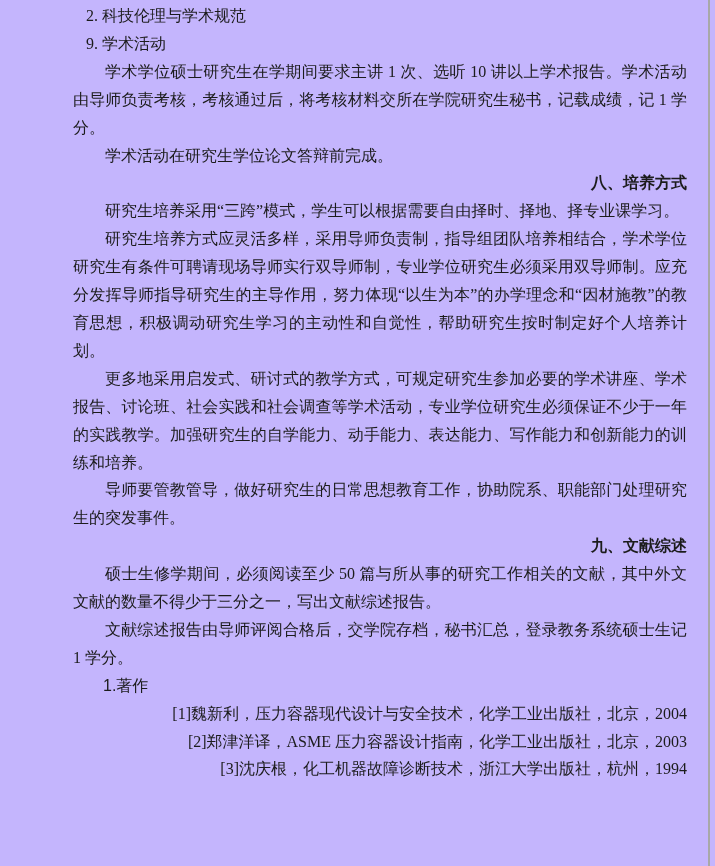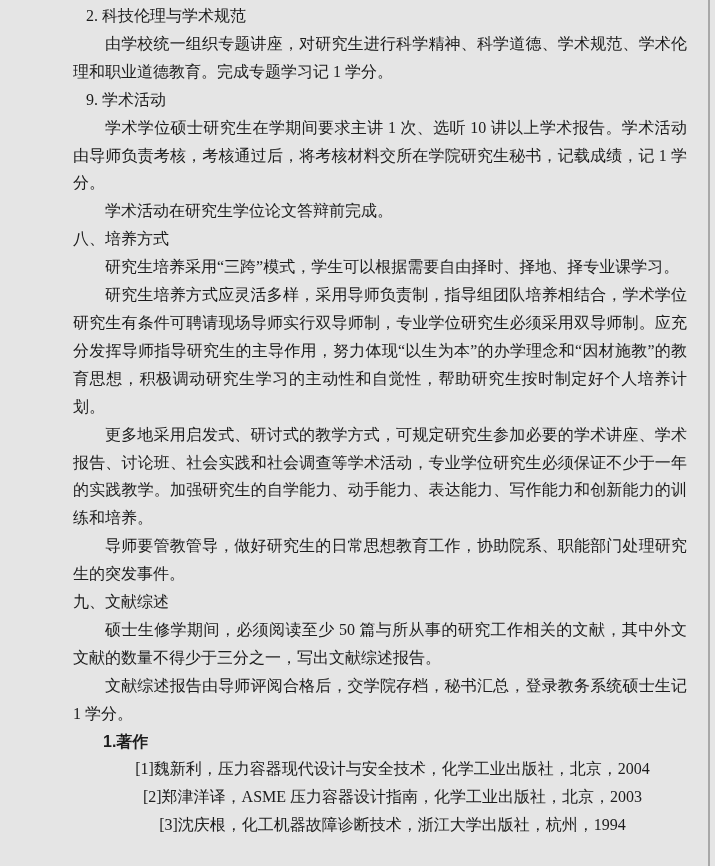--- a/index.html
+++ b/index.html
@@ -7,21 +7,21 @@
     padding: 0;
     width: 715px;
     height: 866px;
     background: #ffffff;
     overflow: hidden;
   }
   .page {
     position: relative;
     width: 715px;
     height: 866px;
-    background: #e5e5e5;
+    background: #c4b5fd;
     box-sizing: border-box;
   }
   .page-edge-line {
     position: absolute;
     top: 0;
     bottom: 0;
     right: 5px;
     width: 2px;
     background: #a8a8a8;
   }
@@ -41,41 +41,40 @@
   }
   .subitem {
     padding-left: 13px;
     text-align: left;
   }
   .para {
     text-indent: 2em;
   }
   .heading {
     font-family: "Liberation Sans", "DejaVu Sans", sans-serif;
-    font-weight: normal;
-    text-align: left;
+    font-weight: bold;
+    text-align: right;
   }
   .subheading {
     font-family: "Liberation Sans", "DejaVu Sans", sans-serif;
-    font-weight: bold;
+    font-weight: normal;
     padding-left: 30px;
     text-align: left;
   }
   .reference {
     padding-left: 25px;
-    text-align: center;
+    text-align: right;
   }
 </style>
 </head>
 <body>
 
 <div class="page">
   <div class="doc">
     <div class="subitem">2. 科技伦理与学术规范</div>
-    <div class="para">由学校统一组织专题讲座，对研究生进行科学精神、科学道德、学术规范、学术伦理和职业道德教育。完成专题学习记 1 学分。</div>
     <div class="subitem">9. 学术活动</div>
     <div class="para">学术学位硕士研究生在学期间要求主讲 1 次、选听 10 讲以上学术报告。学术活动由导师负责考核，考核通过后，将考核材料交所在学院研究生秘书，记载成绩，记 1 学分。</div>
     <div class="para">学术活动在研究生学位论文答辩前完成。</div>
     <div class="heading">八、培养方式</div>
     <div class="para">研究生培养采用“三跨”模式，学生可以根据需要自由择时、择地、择专业课学习。</div>
     <div class="para">研究生培养方式应灵活多样，采用导师负责制，指导组团队培养相结合，学术学位研究生有条件可聘请现场导师实行双导师制，专业学位研究生必须采用双导师制。应充分发挥导师指导研究生的主导作用，努力体现“以生为本”的办学理念和“因材施教”的教育思想，积极调动研究生学习的主动性和自觉性，帮助研究生按时制定好个人培养计划。</div>
     <div class="para">更多地采用启发式、研讨式的教学方式，可规定研究生参加必要的学术讲座、学术报告、讨论班、社会实践和社会调查等学术活动，专业学位研究生必须保证不少于一年的实践教学。加强研究生的自学能力、动手能力、表达能力、写作能力和创新能力的训练和培养。</div>
     <div class="para">导师要管教管导，做好研究生的日常思想教育工作，协助院系、职能部门处理研究生的突发事件。</div>
     <div class="heading">九、文献综述</div>
     <div class="para">硕士生修学期间，必须阅读至少 50 篇与所从事的研究工作相关的文献，其中外文文献的数量不得少于三分之一，写出文献综述报告。</div>

